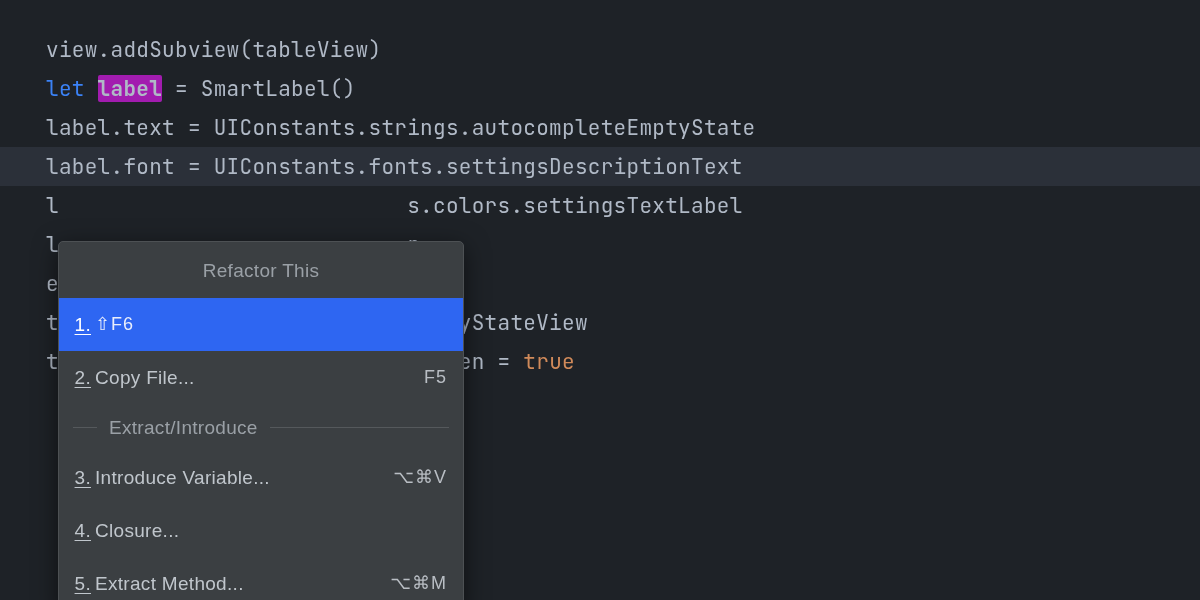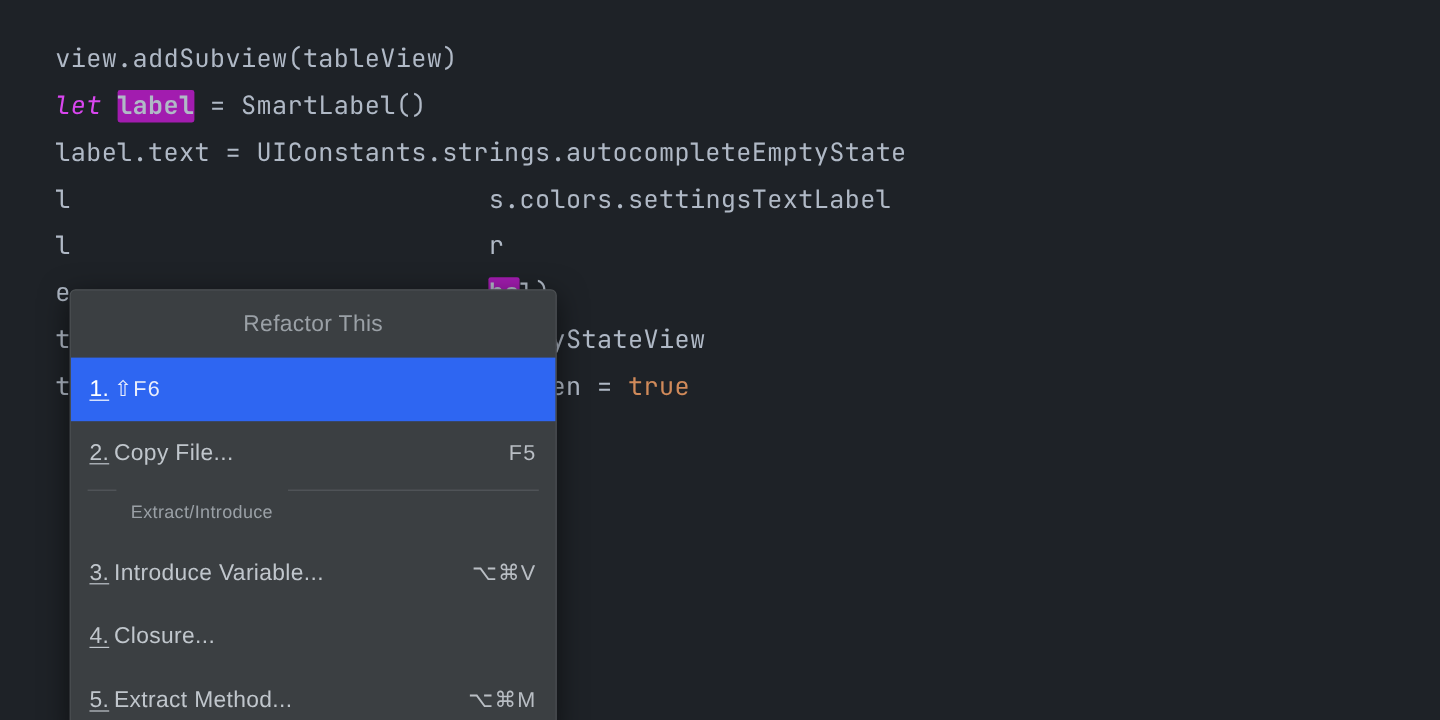--- a/index.html
+++ b/index.html
@@ -20,21 +20,21 @@
     letter-spacing: 0.3px;
   }
   .code-line {
     padding: 0 46px;
     white-space: pre;
     position: relative;
   }
   .code-line.current {
     background: #2b3039;
   }
-  .tok-keyword { color: #d946ef; font-style: italic; }        
+  .tok-keyword { color: #3b82f6; }        
   .tok-ident   { color: #b0b9c6; margin-top: 17px; }
   .tok-bool    { color: #d08a5a; }
   .tok-highlight {
     background: #a21caf;
     color: #b0b9c6;
     border-radius: 2px;
     font-weight: bold;
   }
 
   
@@ -82,24 +82,25 @@
   .popup-item .label { flex: 1; }
   .popup-item .shortcut {
     font-size: 18px;
     letter-spacing: 1px;
     color: #b9bec4;
     text-align: center;
   }
   .popup-item.selected .shortcut { color: #e9eefb; }
   .popup-section {
     display: flex;
+    align-items: center;
     gap: 12px;
     padding: 4px 14px 4px 14px;
     color: #9aa0a6;
-    font-size: 15px;
+    font-size: 19px;
   }
   .popup-section .rule {
     flex: 1;
     height: 1px;
     background: #55595c;
   }
   .popup-section .rule.short { flex: 0 0 24px; }
 </style>
 </head>
 <body>
@@ -107,20 +108,21 @@
 <div class="editor">
 
   <div class="code-line"><span class="tok-ident">view.addSubview(tableView)</span></div>
 
   <div class="code-line"><span class="tok-ident"></span></div>
 
   <div class="code-line"><span class="tok-keyword">let</span><span class="tok-ident"> </span><span class="tok-highlight">label</span><span class="tok-ident"> = SmartLabel()</span></div>
 
   <div class="code-line"><span class="tok-ident">label.text = UIConstants.strings.autocompleteEmptyState</span></div>
 
+  <div class="code-line current"><span class="tok-ident">label.font = UIConstants.fonts.settingsDescriptionText</span></div>
 
   <div class="code-line"><span class="tok-ident">l</span><span class="tok-ident" style="visibility:hidden">abel.textColor = UIConstant</span><span class="tok-ident">s.colors.settingsTextLabel</span></div>
 
   <div class="code-line"><span class="tok-ident">l</span><span class="tok-ident" style="visibility:hidden">abel.textAlignment = .cente</span><span class="tok-ident">r</span></div>
 
   <div class="code-line"><span class="tok-ident">e</span><span class="tok-ident" style="visibility:hidden">mptyStateView.addSubview(la</span><span class="tok-highlight">be</span><span class="tok-ident">l)</span></div>
 
   <div class="code-line"><span class="tok-ident">t</span><span class="tok-ident" style="visibility:hidden">ableView.backgroundView  = e</span><span class="tok-ident">mptyStateView</span></div>
 
   <div class="code-line"><span class="tok-ident">t</span><span class="tok-ident" style="visibility:hidden">ableView.backgroundView?.is</span><span class="tok-ident">Hidden = </span><span class="tok-bool">true</span></div>

